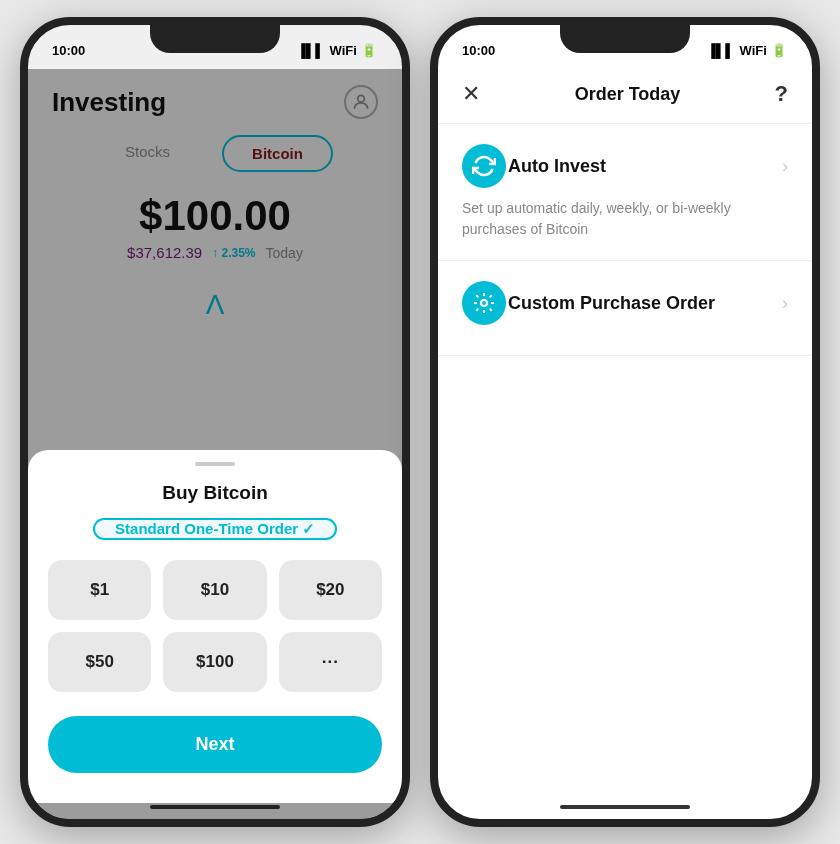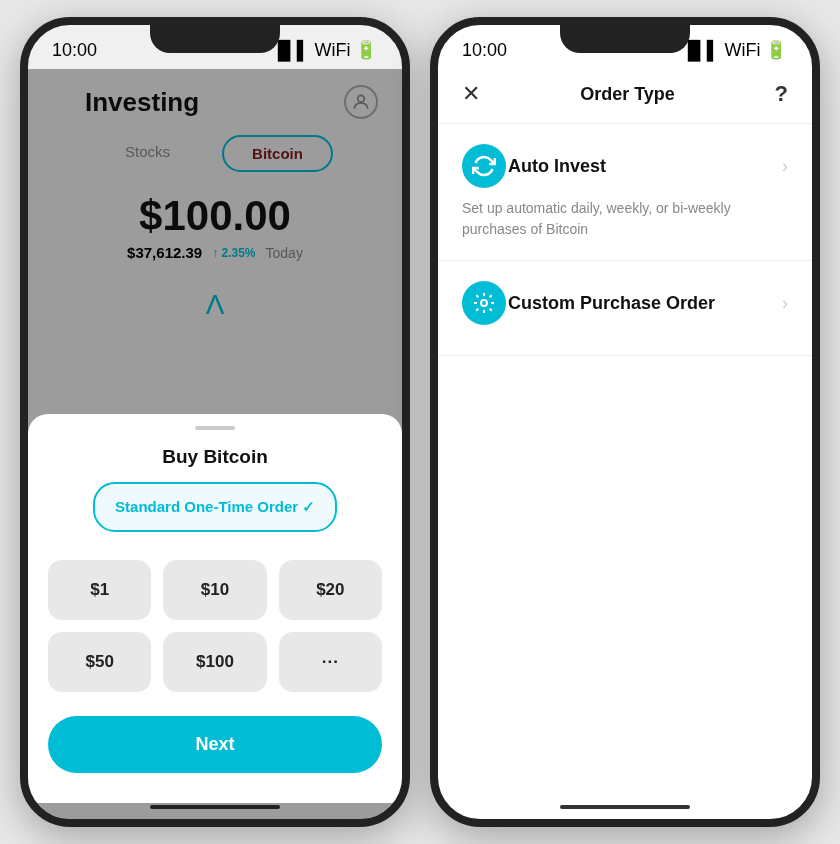--- a/index.html
+++ b/index.html
@@ -38,22 +38,22 @@
       border-radius: 0 0 20px 20px;
       z-index: 100;
     }
 
     
     .status-bar {
       display: flex;
       justify-content: space-between;
       align-items: center;
       padding: 10px 24px 4px;
-      font-size: 18px;
-      font-weight: 400;
+      font-size: 13px;
+      font-weight: 700;
       height: 44px;
     }
 
     .status-icons {
       display: flex;
       gap: 5px;
       align-items: center;
     }
 
     
@@ -72,21 +72,20 @@
       display: flex;
       justify-content: space-between;
       align-items: center;
       padding: 16px 24px 12px;
     }
 
     .investing-title {
       font-size: 26px;
       font-weight: 700;
       color: #111;
-      margin-left: 33px;
     }
 
     .avatar-icon {
       width: 34px;
       height: 34px;
       border-radius: 50%;
       border: 2px solid #aaa;
       display: flex;
       align-items: center;
       justify-content: center;
@@ -126,21 +125,21 @@
     }
 
     .price-row {
       display: flex;
       justify-content: center;
       gap: 10px;
       align-items: center;
       margin-top: 4px;
     }
 
-    .price-usd { color: #000000; font-size: 15px; font-weight: 700; }
+    .price-usd { color: #701a75; font-size: 15px; font-weight: 400; }
     .price-pct { color: #00bcd4; font-size: 12px; font-weight: 600; }
     .price-today { color: #888; font-size: 14px; }
 
     
     .dim-overlay {
       position: absolute;
       top: 0; left: 0; right: 0; bottom: 0;
       background: rgba(0,0,0,0.35);
       z-index: 10;
     }
@@ -174,22 +173,22 @@
     }
 
     .order-type-btn {
       display: flex;
       align-items: center;
       justify-content: center;
       gap: 6px;
       background: #f0f9fb;
       border: 2px solid #00bcd4;
       border-radius: 22px;
-      padding: 14px 20px;
-      margin: 0 auto 28px;
+      padding: 0 20px;
+      margin: 0 auto 20px;
       width: fit-content;
     }
 
     .order-type-label {
       color: #00bcd4;
       font-size: 15px;
       font-weight: 600;
     }
 
     .amount-grid {
@@ -401,21 +400,21 @@
     <span>10:00</span>
     <div class="status-icons">
       <span>▐▌▌</span>
       <span>WiFi</span>
       <span>🔋</span>
     </div>
   </div>
 
   <div class="order-type-header">
     <span class="close-btn">✕</span>
-    <span class="header-title">Order Type</span>
+    <span class="header-title">Order Today</span>
     <span class="help-btn">?</span>
   </div>
 
   <div class="order-option">
     <div class="option-main">
       <div class="option-left">
         <div class="option-icon">
           <svg width="24" height="24" viewBox="0 0 24 24" fill="none" stroke="white" stroke-width="2.5">
             <path d="M23 4v6h-6"></path>
               <path d="M1 20v-6h6"></path>

